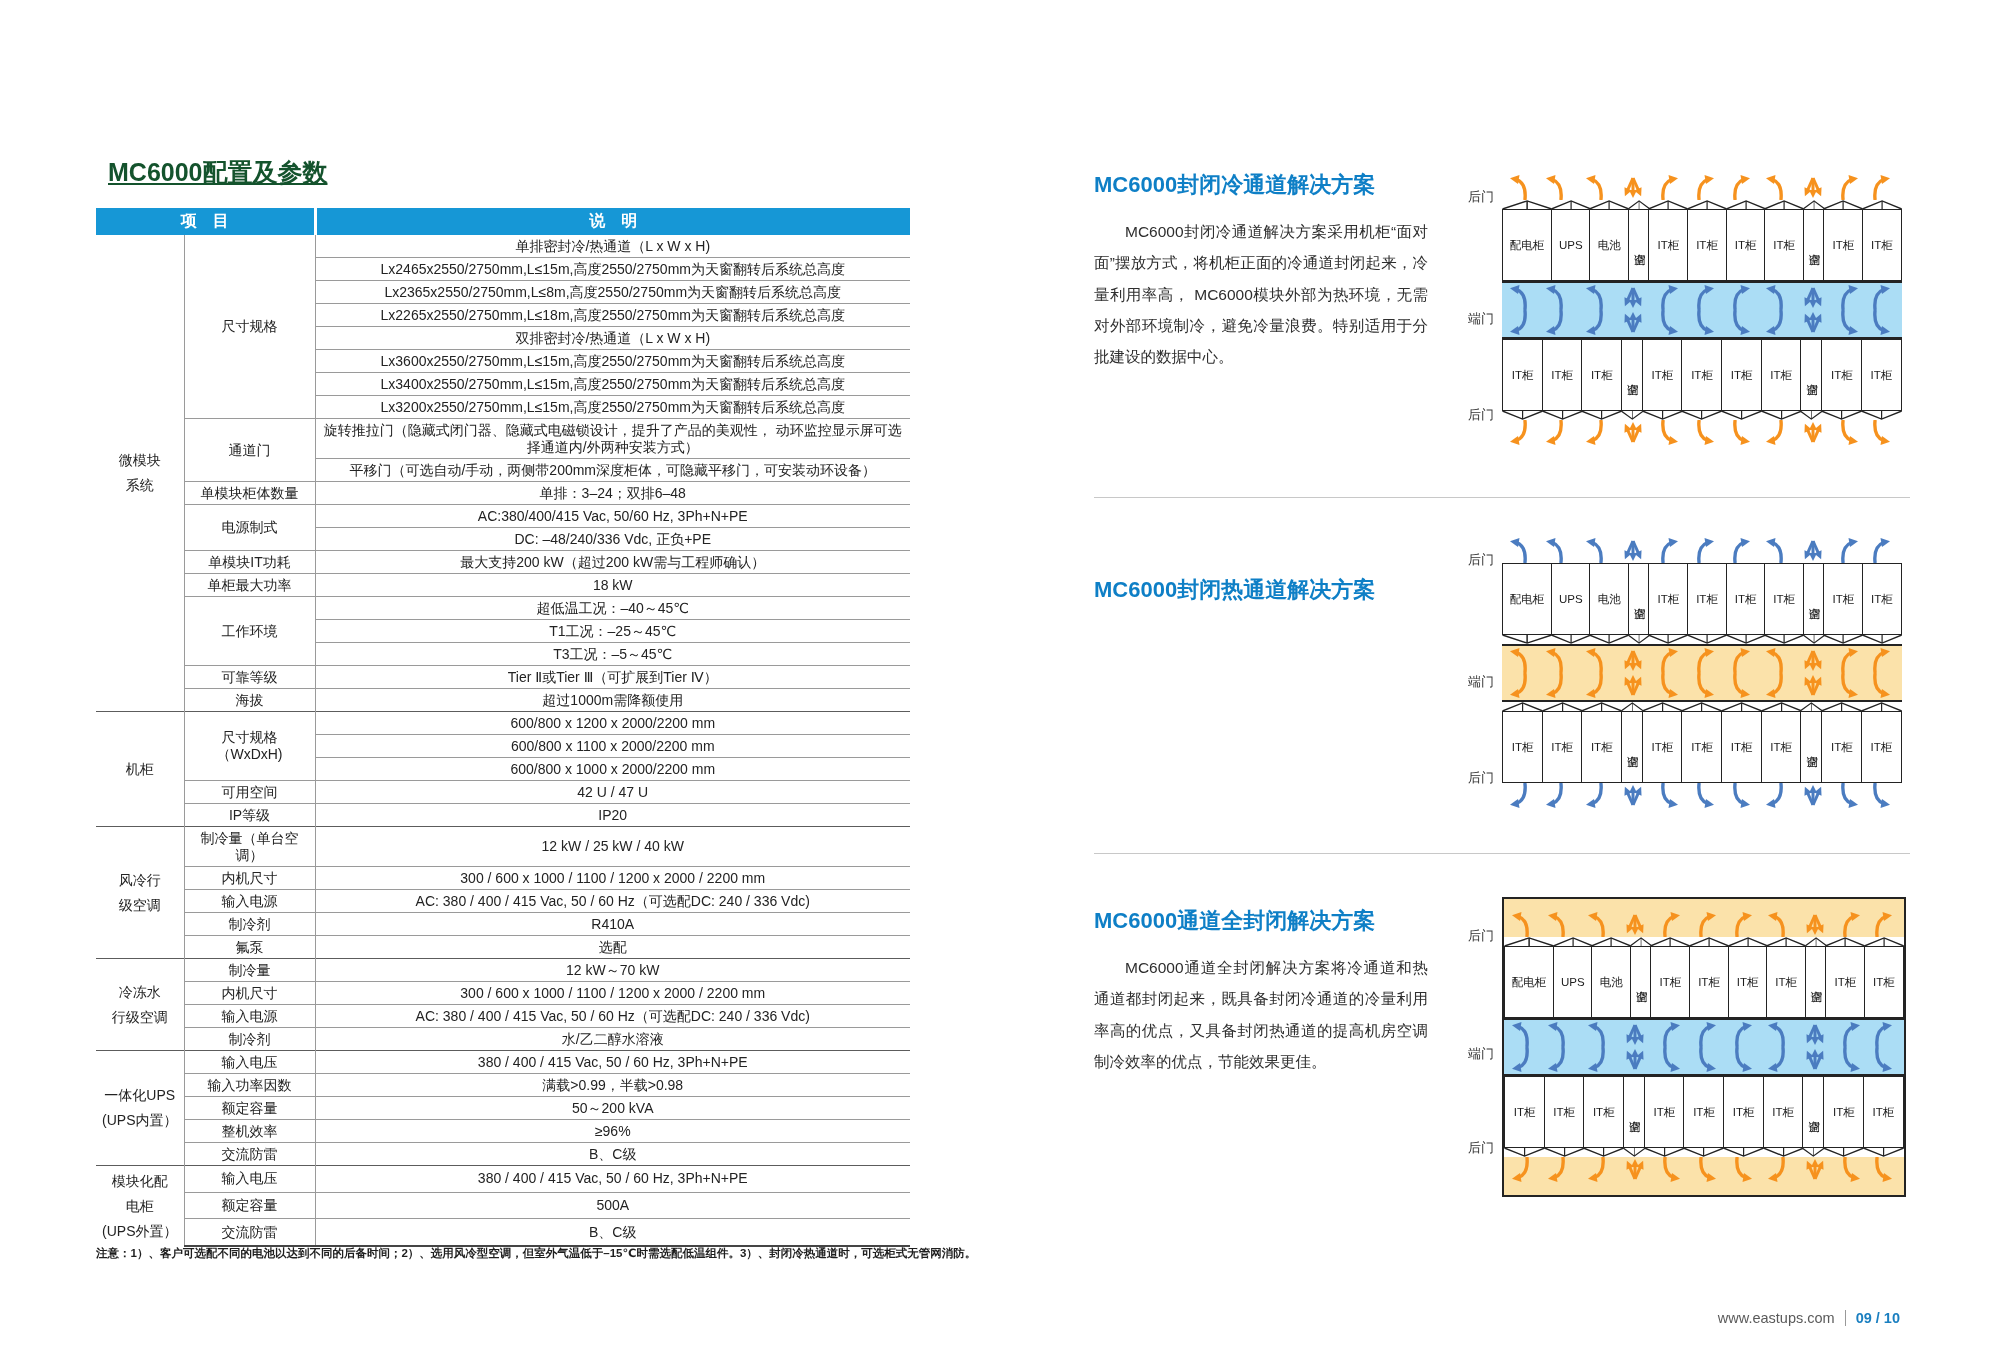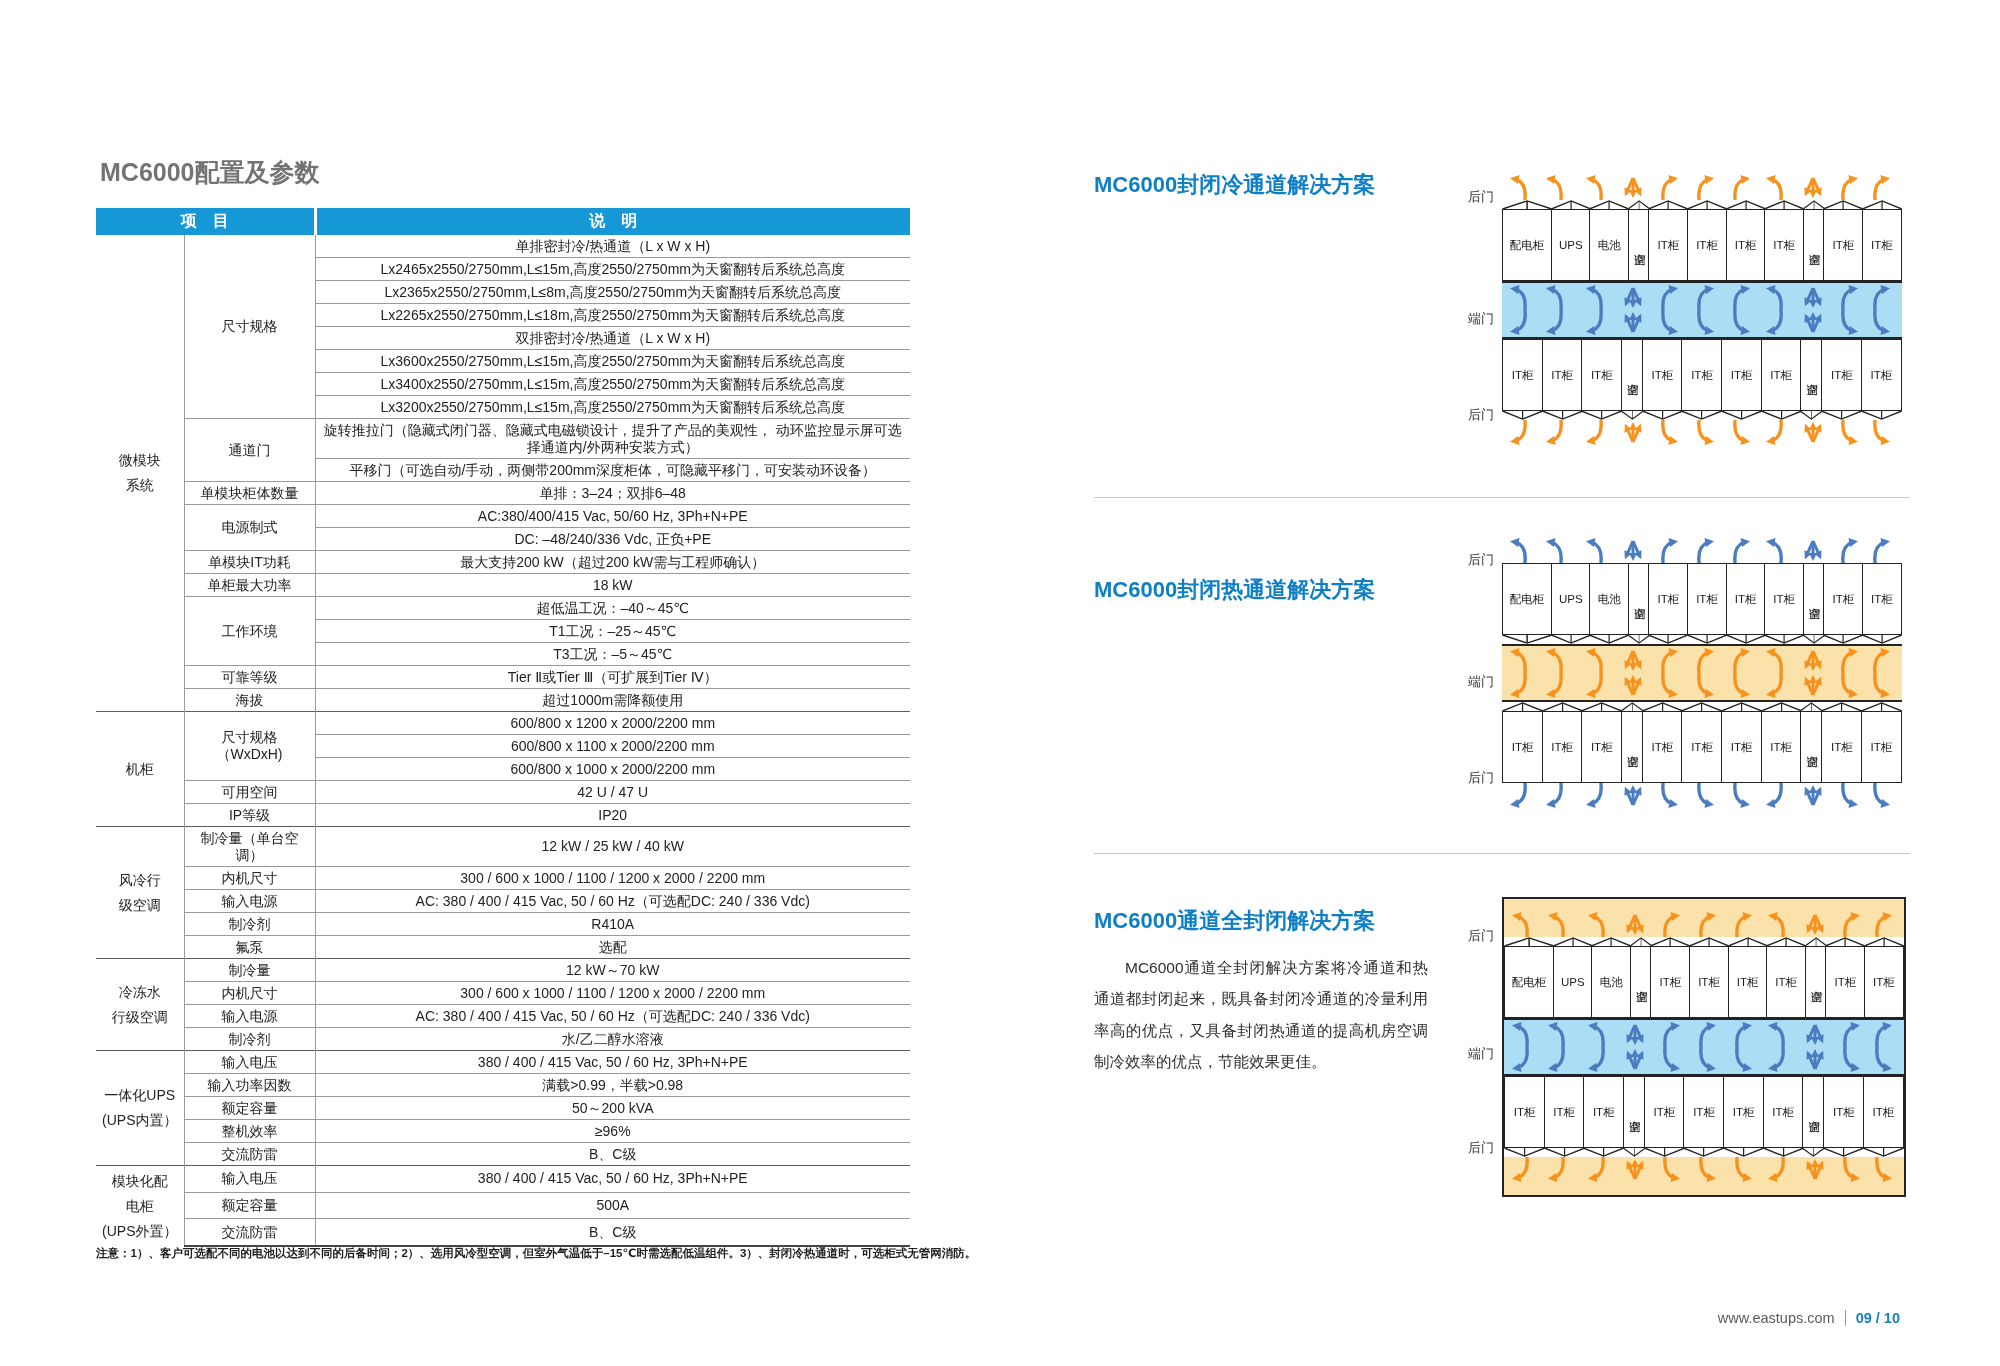--- a/index.html
+++ b/index.html
@@ -1,20 +1,20 @@
 <!DOCTYPE html>
 <html><head>
 <meta charset="utf-8">
 <style>
   html,body{margin:0;padding:0;background:#fff;}
   .page{position:relative;width:2000px;height:1366px;background:#fff;overflow:hidden;
         font-family:"Liberation Sans","DejaVu Sans",sans-serif;color:#222;}
 
   
-  .left-title{position:absolute;left:100px;top:156px;font-size:25px;font-weight:bold;color:#737373;}
+  .left-title{position:absolute;left:108px;top:156px;font-size:25px;font-weight:bold;color:#14532d;text-decoration:underline;}
   .spec-table{position:absolute;left:96px;top:208px;width:814px;border-collapse:collapse;table-layout:fixed;}
   .spec-table th{background:#1697d6;color:#fff;font-size:16px;font-weight:bold;height:27px;padding:0;text-align:center;}
   .spec-table th.item-h{border-right:3px solid #fff;}
   .spec-table td{border-top:1px solid #9a9a9a;font-size:14px;color:#232323;padding:2.5px 5px;line-height:17px;text-align:center;}
   .spec-table tbody tr:first-child>td{border-top:none;}
   .spec-table tr.group-start>td{border-top:1px solid #5c5c5c;}
   .spec-table tr.last>td{border-bottom:2px solid #454545;}
   .spec-table td.group-cell{border-right:1px solid #9a9a9a;white-space:pre-line;line-height:25px;}
   .spec-table td.item-cell{border-right:1px solid #9a9a9a;white-space:pre-line;}
   .notes{position:absolute;left:96px;top:1246px;font-size:11.5px;color:#1e1e1e;white-space:nowrap;font-weight:bold;}
@@ -245,20 +245,23 @@
         </tr>
       </tbody>
   </table>
 
   <div class="notes">注意：1）、客户可选配不同的电池以达到不同的后备时间；2）、选用风冷型空调，但室外气温低于–15℃时需选配低温组件。3）、封闭冷热通道时，可选柜式无管网消防。</div>
 
   <div class="right-panel">
     <div class="sec" style="top:150px;height:347px">
       <div class="sec-text" style="top:20px">
         <h2>MC6000封闭冷通道解决方案</h2>
+        <div>
+            <p>MC6000封闭冷通道解决方案采用机柜“面对面”摆放方式，将机柜正面的冷通道封闭起来，冷量利用率高， MC6000模块外部为热环境，无需对外部环境制冷，避免冷量浪费。特别适用于分批建设的数据中心。</p>
+          </div>
       </div>
       <div class="diagram-block" style="top:22px">
           <span class="dlabel" style="top: 16px;">后门</span>
           <span class="dlabel" style="top: 138px;">端门</span>
           <span class="dlabel" style="top: 234px;">后门</span>
           <div class="diagram">
             <div class="band">
               <span class="arr mir" style="left: 2%;"><svg width="20" height="25" viewBox="0 0 20 25">
                   <path d="M5,24 C4,13 7,7 13.5,4.5" stroke="#f6921e" stroke-width="3.4" fill="none" stroke-linecap="round"></path>
                   <polygon points="10.5,0 20,3.2 12,9" fill="#f6921e"></polygon>

